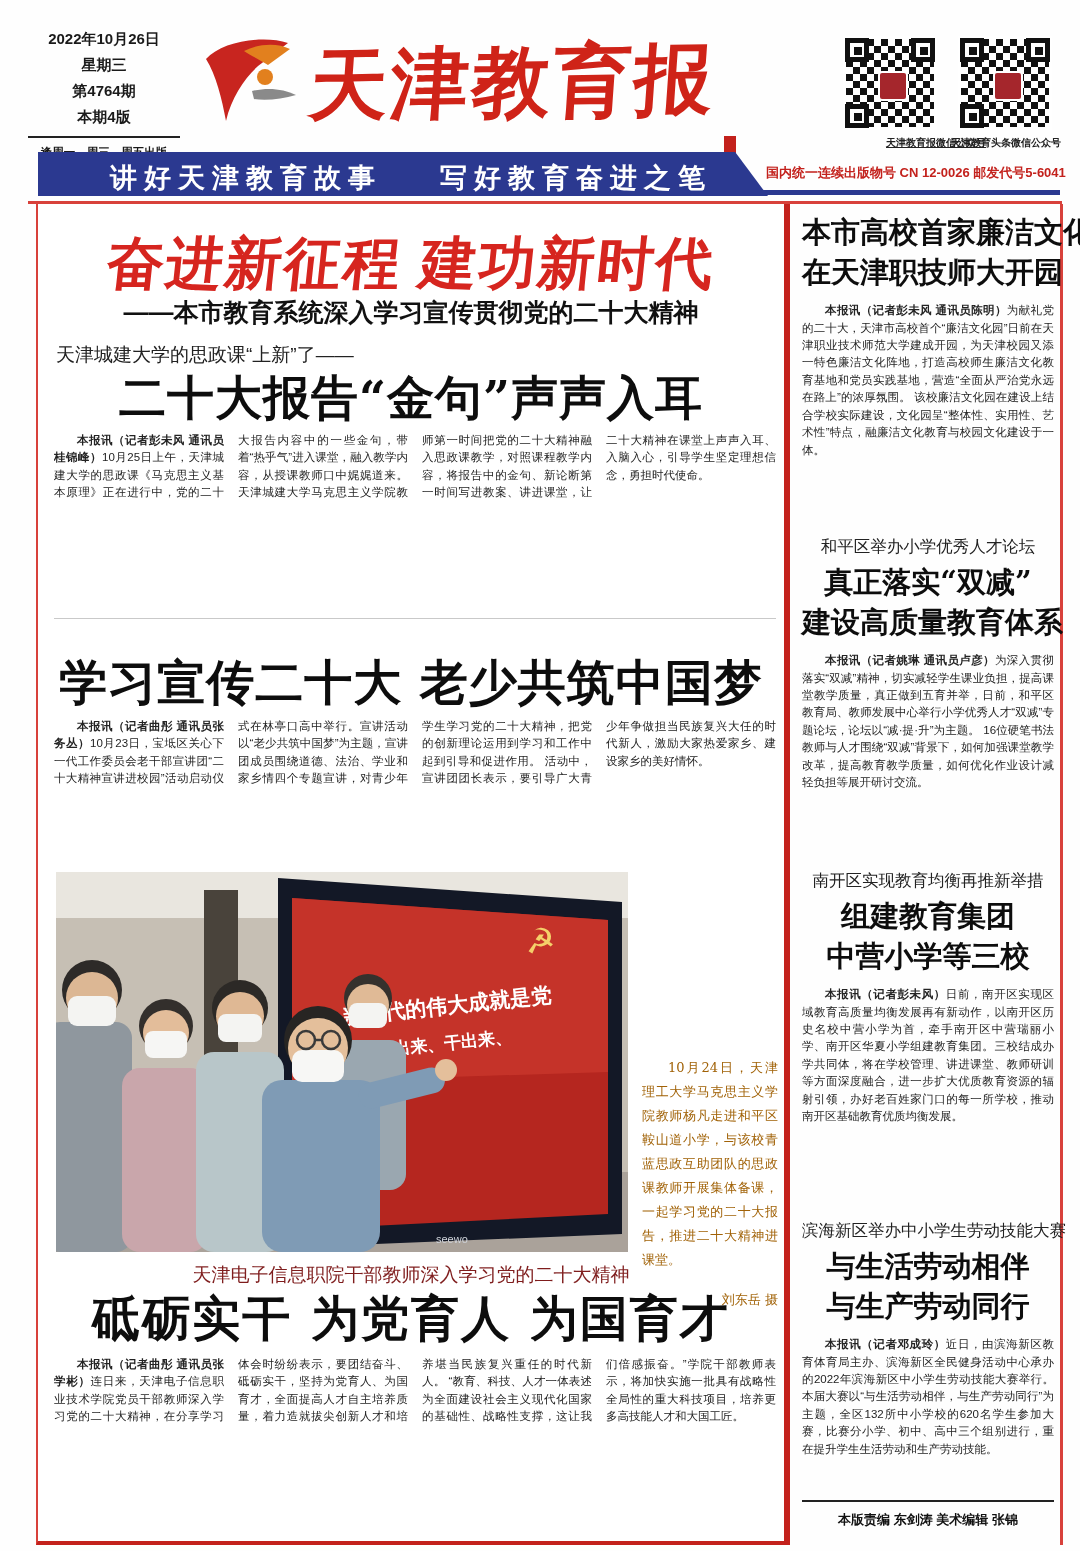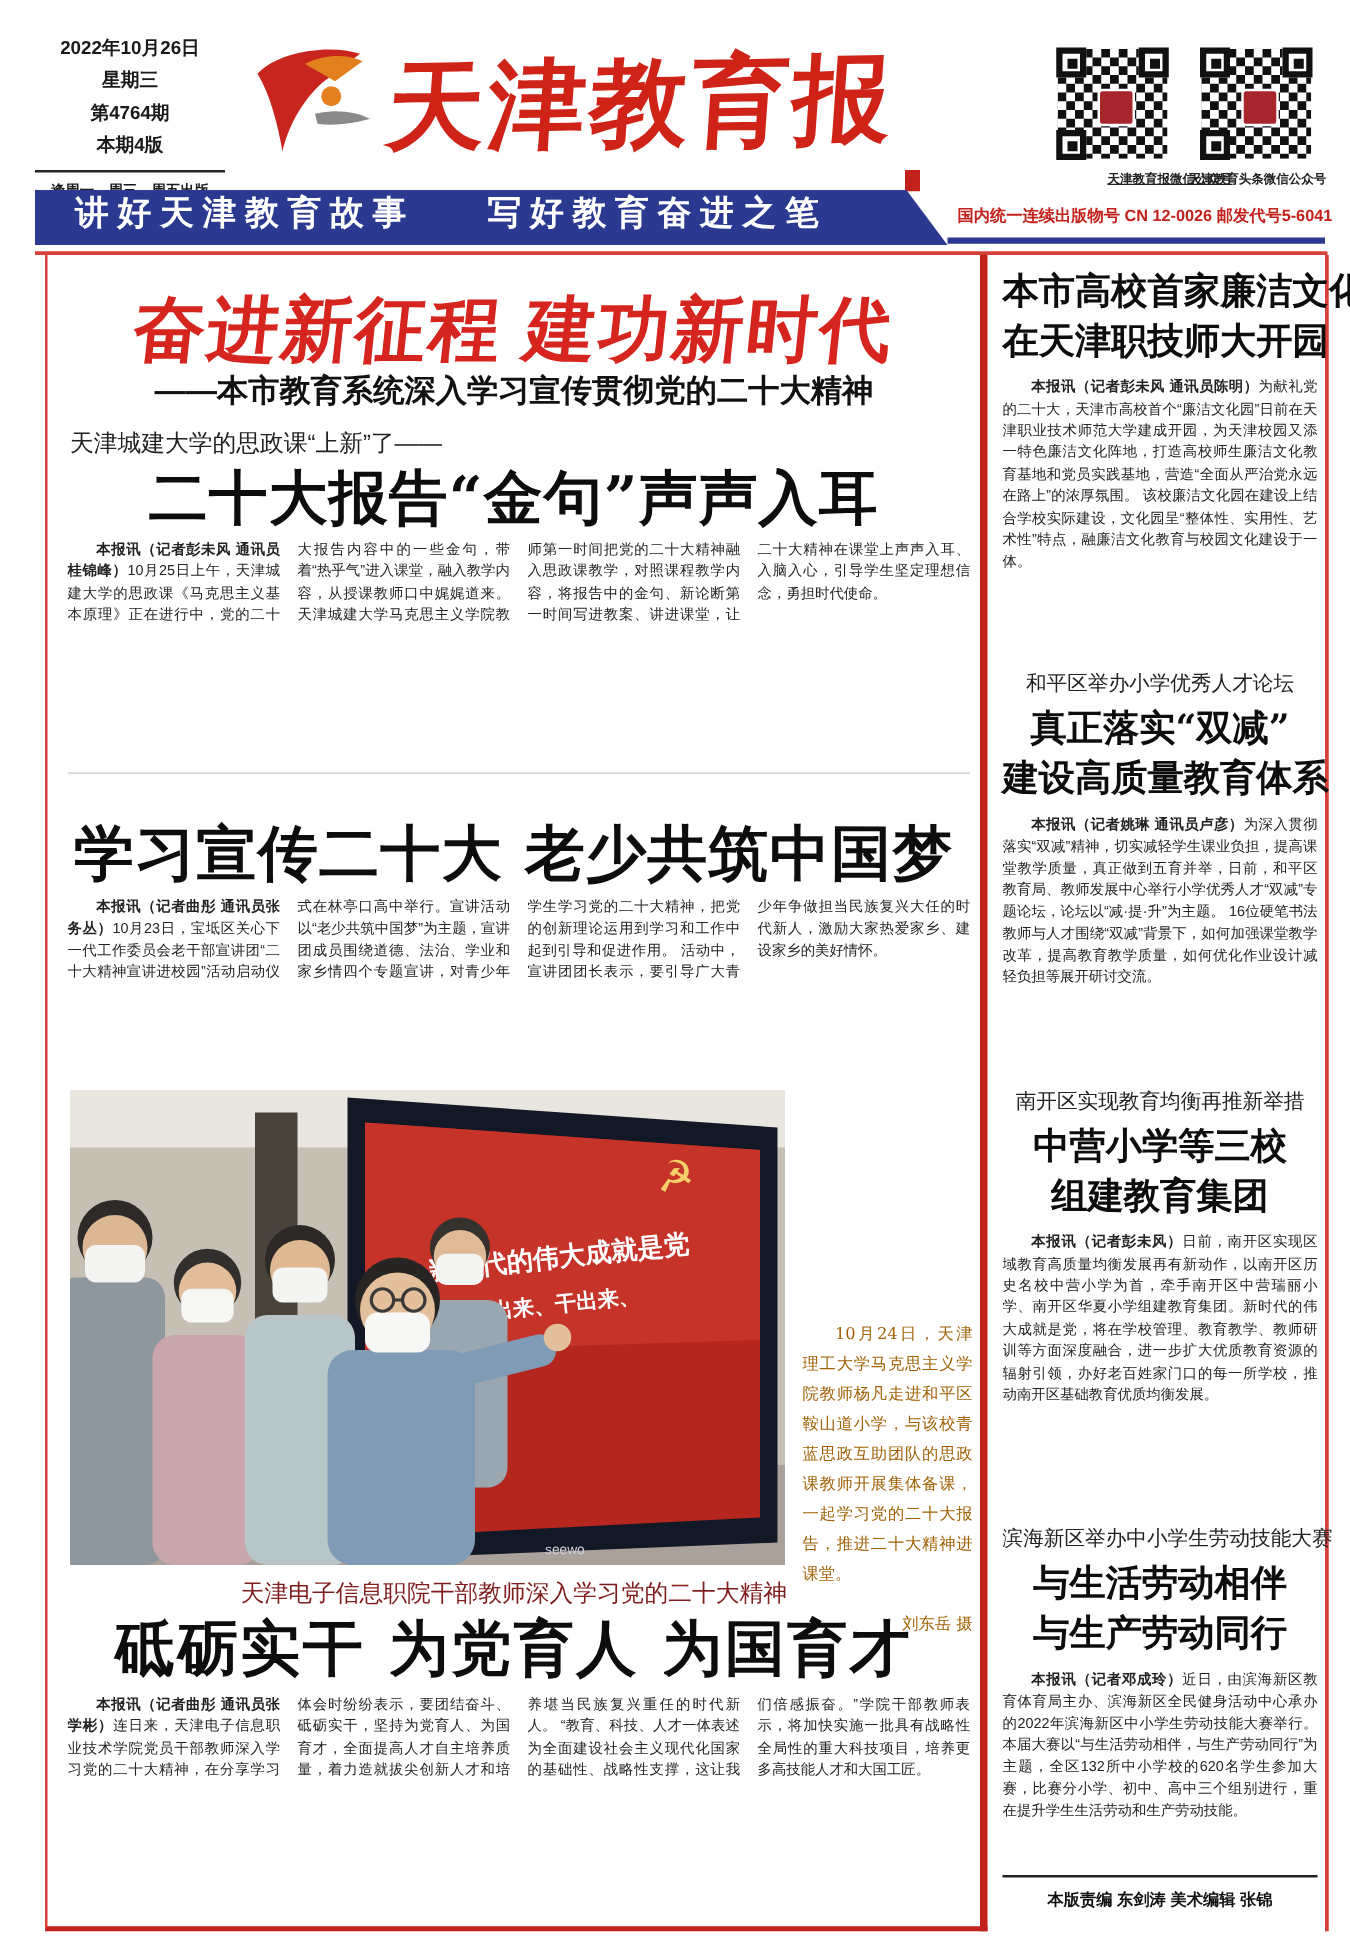--- a/index.html
+++ b/index.html
@@ -16,23 +16,23 @@
 
   .qr { position:absolute; top:36px; width:94px; height:94px; background:
         repeating-conic-gradient(#111 0 25%, #fff 0 50%) 0 0/14px 14px; border:3px solid #fff; }
   .qr .finder { position:absolute; width:24px; height:24px; border:5px solid #111; background:#fff; }
   .qr .finder i { position:absolute; left:4px; top:4px; width:8px; height:8px; background:#111; display:block; }
   .qr .f-tl { left:-1px; top:-1px; } .qr .f-tr { right:-1px; top:-1px; } .qr .f-bl { left:-1px; bottom:-1px; }
   .qr .badge { position:absolute; left:32px; top:32px; width:30px; height:30px; background:#a5262c; border:2px solid #fff; border-radius:4px; }
   .qr-label { position:absolute; top:136px; width:130px; text-align:center; font-size:10px; font-weight:bold; color:#222; }
 
   
-  .banner-bar { position:absolute; left:28px; top:152px; width:730px; height:44px; background:#2b3990;
+  .banner-bar { position:absolute; left:38px; top:152px; width:730px; height:44px; background:#2b3990;
                 clip-path:polygon(0 0, 95.5% 0, 100% 100%, 0 100%);
-                display:flex; align-items:flex-start; padding-left:32px; }
+                display:flex; align-items:flex-end; padding-left:72px; }
   .banner-bar span { color:#fff; font-size:27px; font-weight:bold; letter-spacing:7px; white-space:nowrap; }
   .banner-gap { display:inline-block; width:58px; }
   .banner-underline { position:absolute; left:758px; top:190px; width:302px; height:5px; background:#2b3990; }
   .red-tick { position:absolute; left:724px; top:136px; width:12px; height:17px; background:#c3211c; }
   .pub-no { position:absolute; left:766px; top:164px; width:300px; font-size:13px; font-weight:bold; color:#c3211c; white-space:nowrap; }
 
   .red-topline { position:absolute; left:28px; top:201px; width:1034px; height:3px; background:#d8413b; }
   .right-edge { position:absolute; left:1060px; top:204px; width:3px; height:1341px; background:#d8413b; }
 
   
@@ -249,24 +249,24 @@
       <div class="sb-kicker">和平区举办小学优秀人才论坛</div>
       <div class="sb-headline">真正落实“双减”</div>
       <div class="sb-headline">建设高质量教育体系</div>
       <div class="sb-body">
           <p><b>本报讯（记者姚琳 通讯员卢彦）</b><span>为深入贯彻落实“双减”精神，切实减轻学生课业负担，提高课堂教学质量，真正做到五育并举，日前，和平区教育局、教师发展中心举行小学优秀人才“双减”专题论坛，论坛以“减·提·升”为主题。 16位硬笔书法教师与人才围绕“双减”背景下，如何加强课堂教学改革，提高教育教学质量，如何优化作业设计减轻负担等展开研讨交流。</span></p>
         </div>
     </div>
 
     <div class="sb-art sb-c">
       <div class="sb-kicker">南开区实现教育均衡再推新举措</div>
+      <div class="sb-headline">组建教育集团</div>
       <div class="sb-headline">中营小学等三校</div>
-      <div class="sb-headline">组建教育集团</div>
-      <div class="sb-body">
-          <p><b>本报讯（记者彭未风）</b><span>日前，南开区实现区域教育高质量均衡发展再有新动作，以南开区历史名校中营小学为首，牵手南开区中营瑞丽小学、南开区华夏小学组建教育集团。新时代的伟大成就是党，将在学校管理、教育教学、教师研训等方面深度融合，进一步扩大优质教育资源的辐射引领，办好老百姓家门口的每一所学校，推动南开区基础教育优质均衡发展。</span></p>
+      <div class="sb-body">
+          <p><b>本报讯（记者彭未风）</b><span>日前，南开区实现区域教育高质量均衡发展再有新动作，以南开区历史名校中营小学为首，牵手南开区中营瑞丽小学、南开区华夏小学组建教育集团。三校结成办学共同体，将在学校管理、讲进课堂、教师研训等方面深度融合，进一步扩大优质教育资源的辐射引领，办好老百姓家门口的每一所学校，推动南开区基础教育优质均衡发展。</span></p>
         </div>
     </div>
 
     <div class="sb-art sb-d">
       <div class="sb-kicker">滨海新区举办中小学生劳动技能大赛</div>
       <div class="sb-headline">与生活劳动相伴</div>
       <div class="sb-headline">与生产劳动同行</div>
       <div class="sb-body">
           <p><b>本报讯（记者邓成玲）</b><span>近日，由滨海新区教育体育局主办、滨海新区全民健身活动中心承办的2022年滨海新区中小学生劳动技能大赛举行。本届大赛以“与生活劳动相伴，与生产劳动同行”为主题，全区132所中小学校的620名学生参加大赛，比赛分小学、初中、高中三个组别进行，重在提升学生生活劳动和生产劳动技能。</span></p>
         </div>

